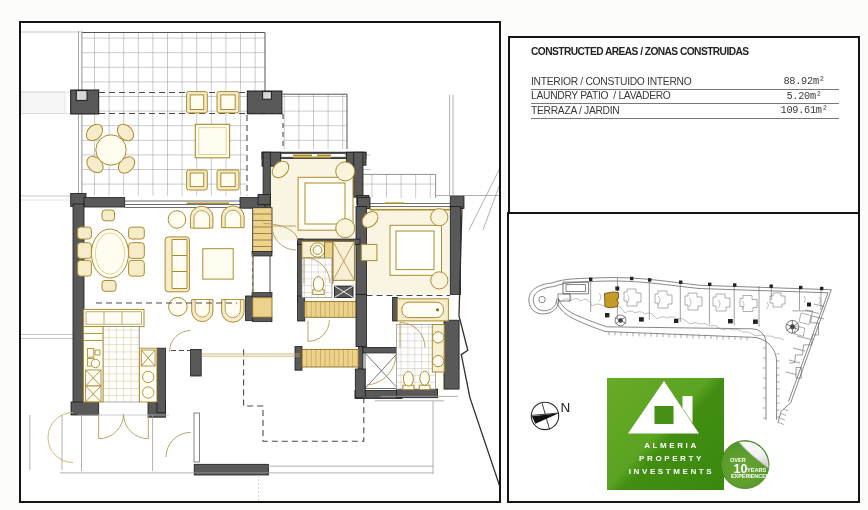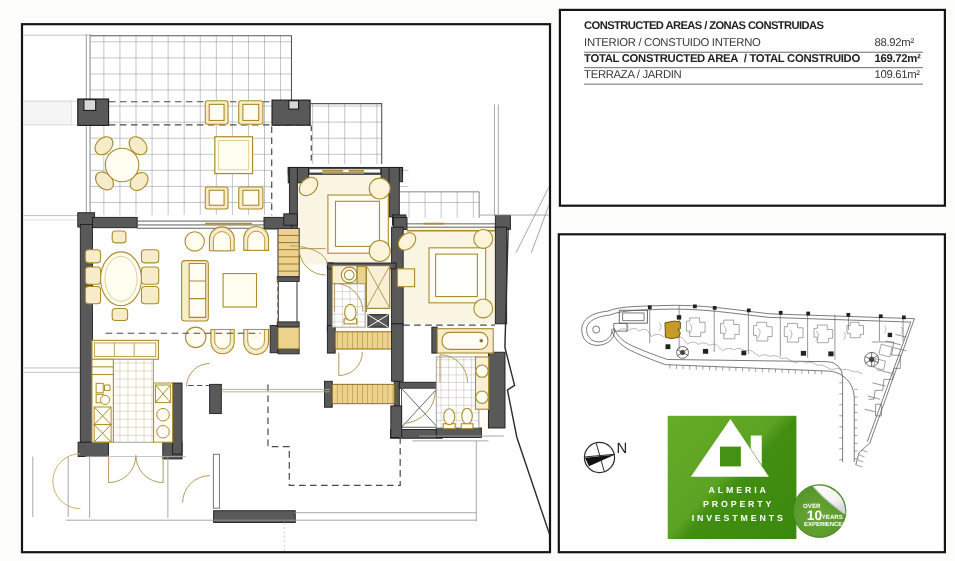--- a/index.html
+++ b/index.html
@@ -1,26 +1,26 @@
 <!DOCTYPE html>
 <html><head>
 <meta charset="utf-8">
 <style>
 html,body{margin:0;padding:0;width:868px;height:510px;background:#fcfcfb;overflow:hidden;
   font-family:"Liberation Sans",sans-serif;}
 .abs{position:absolute;}
 #planpanel{left:19px;top:21px;width:478px;height:478px;border:2px solid #141414;background:#fff;}
-#tablepanel{left:508px;top:8px;width:348px;height:176px;border:2px solid #141414;background:#fff;}
+#tablepanel{left:508px;top:36px;width:348px;height:176px;border:2px solid #141414;background:#fff;}
 #sitepanel{left:507px;top:212px;width:349px;height:287px;border:2px solid #141414;background:#fff;}
 
 #tbl{position:absolute;left:21px;top:8px;width:308px;color:#3a3a3a;}
 #tbl .ttl{font-weight:bold;font-size:10.2px;color:#222;letter-spacing:-0.55px;white-space:nowrap;}
-#tbl table{border-collapse:collapse;width:100%;margin-top:4px;}
+#tbl table{border-collapse:collapse;width:100%;margin-top:18px;}
 #tbl td{font-size:10.3px;letter-spacing:-0.3px;border-bottom:1px solid #787878;padding:0 0 1px 0;height:12.55px;white-space:nowrap;}
-#tbl td.v{text-align:left;}
+#tbl td.v{text-align:center;font-family:Liberation Mono, monospace;}
 #tbl tr.tot td{font-weight:bold;color:#222;}
 
 #logo{left:98px;top:164px;width:117px;height:112px;background:linear-gradient(133deg,#67ab27 0%,#5ba322 46%,#418e12 54%,#3a880e 100%);}
 #logotxt{position:absolute;left:12px;right:0;top:61px;text-align:center;color:#fff;
  font-size:8px;font-weight:bold;letter-spacing:2.6px;line-height:13.2px;}
 </style>
 </head>
 <body>
 
 <div id="planpanel" class="abs">
@@ -439,23 +439,23 @@
  <div id="tbl">
 
   <div class="ttl">CONSTRUCTED AREAS / ZONAS CONSTRUIDAS</div>
 
   <table>
    <tbody>
           <tr>
             <td>INTERIOR / CONSTUIDO INTERNO</td>
             <td class="v">88.92m²</td>
           </tr>
-   <tr class="tot">
-            <td>TOTAL CONSTRUCTED AREA&nbsp; / TOTAL CONSTRUIDO</td>
-            <td class="v">169.72m²</td>
+   <tr>
+            <td>LAUNDRY PATIO&nbsp; / LAVADERO</td>
+            <td class="v">5.20m²</td>
           </tr>
    <tr>
             <td>TERRAZA / JARDIN</td>
             <td class="v">109.61m²</td>
           </tr>
   </tbody>
       </table>
  </div>
 </div>
 

